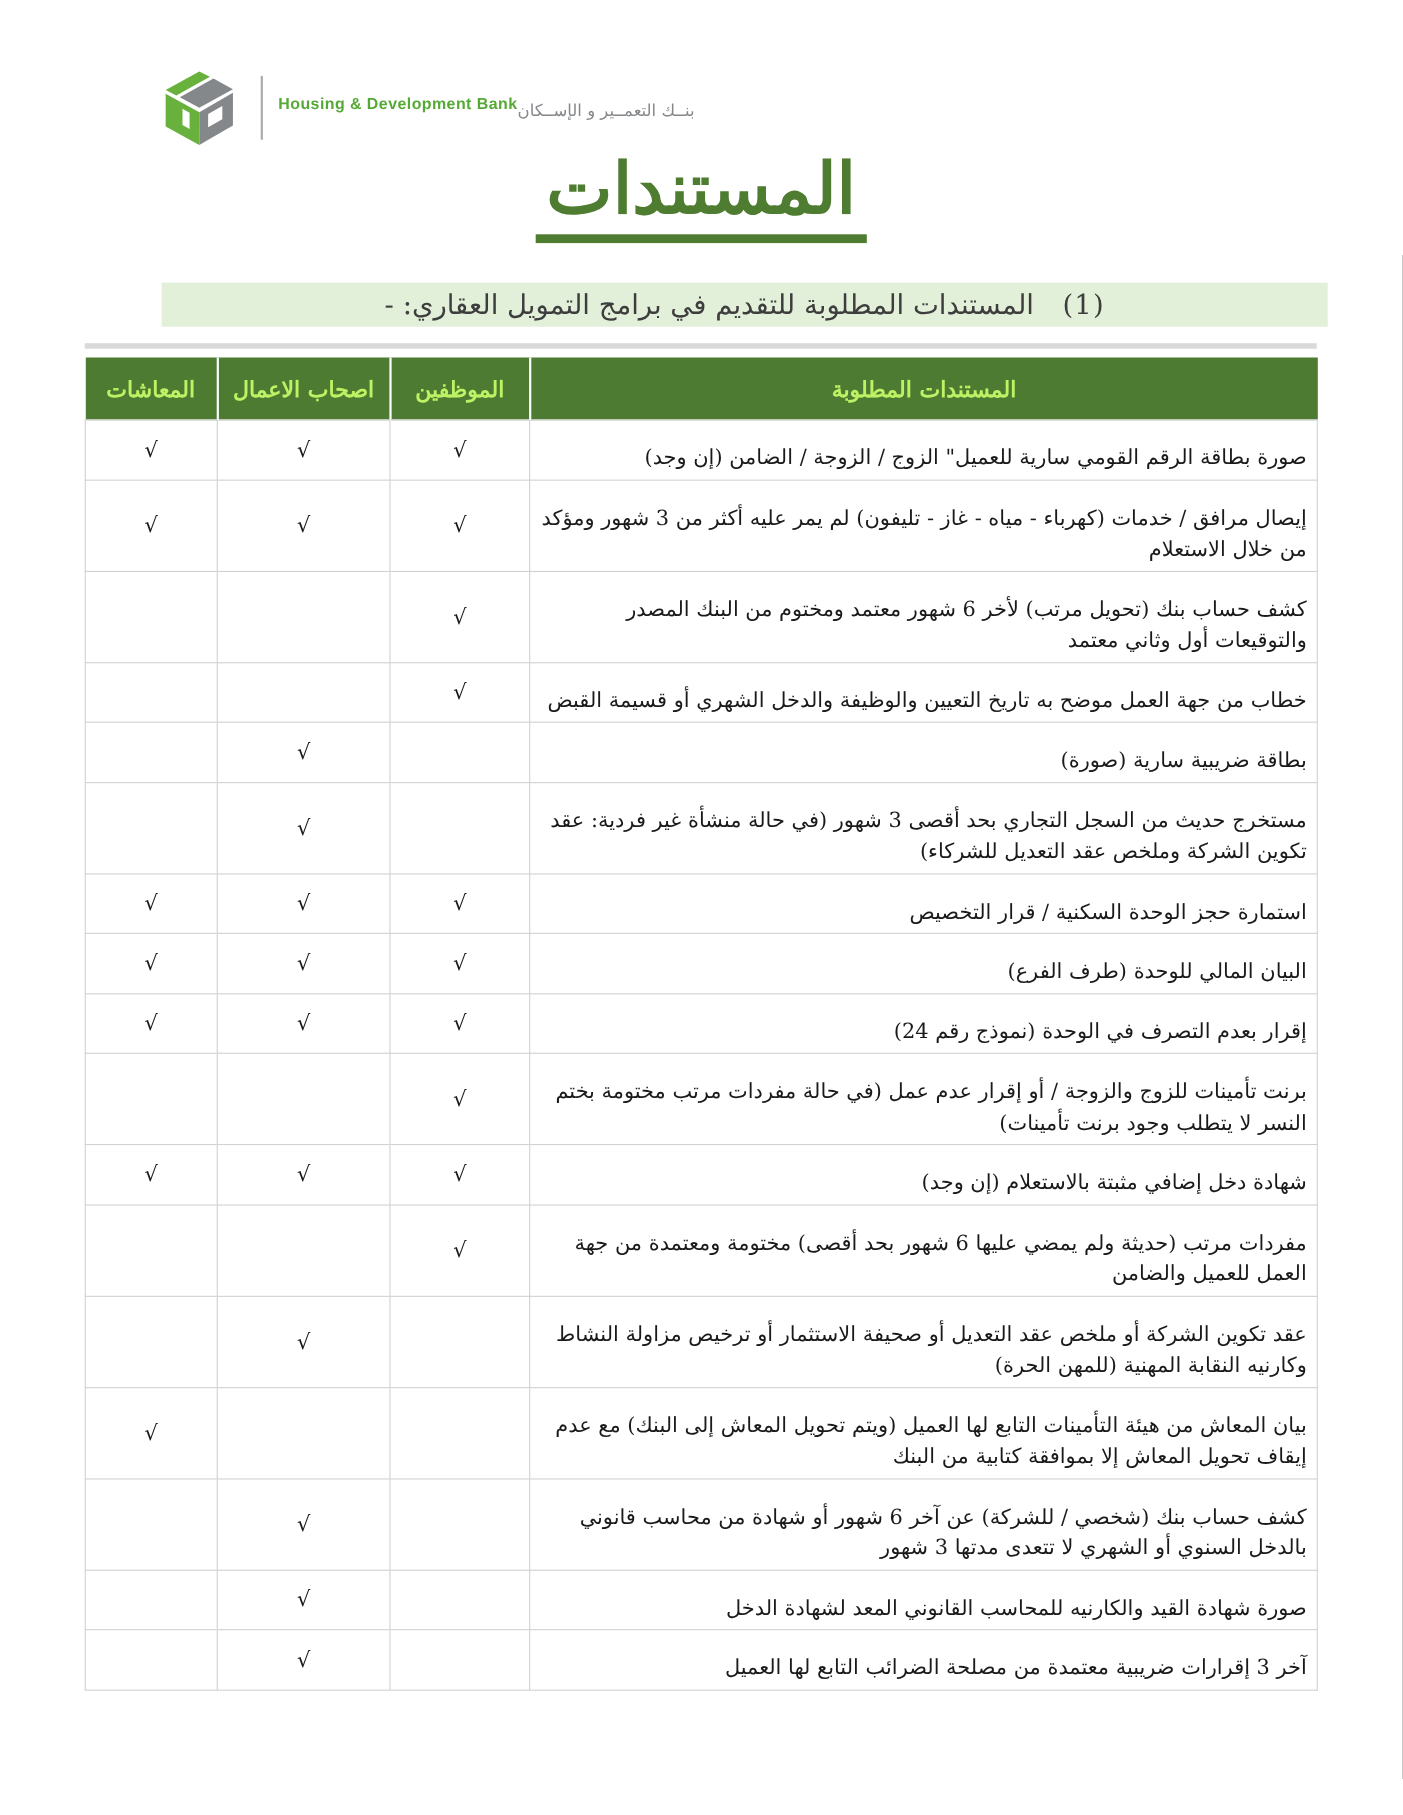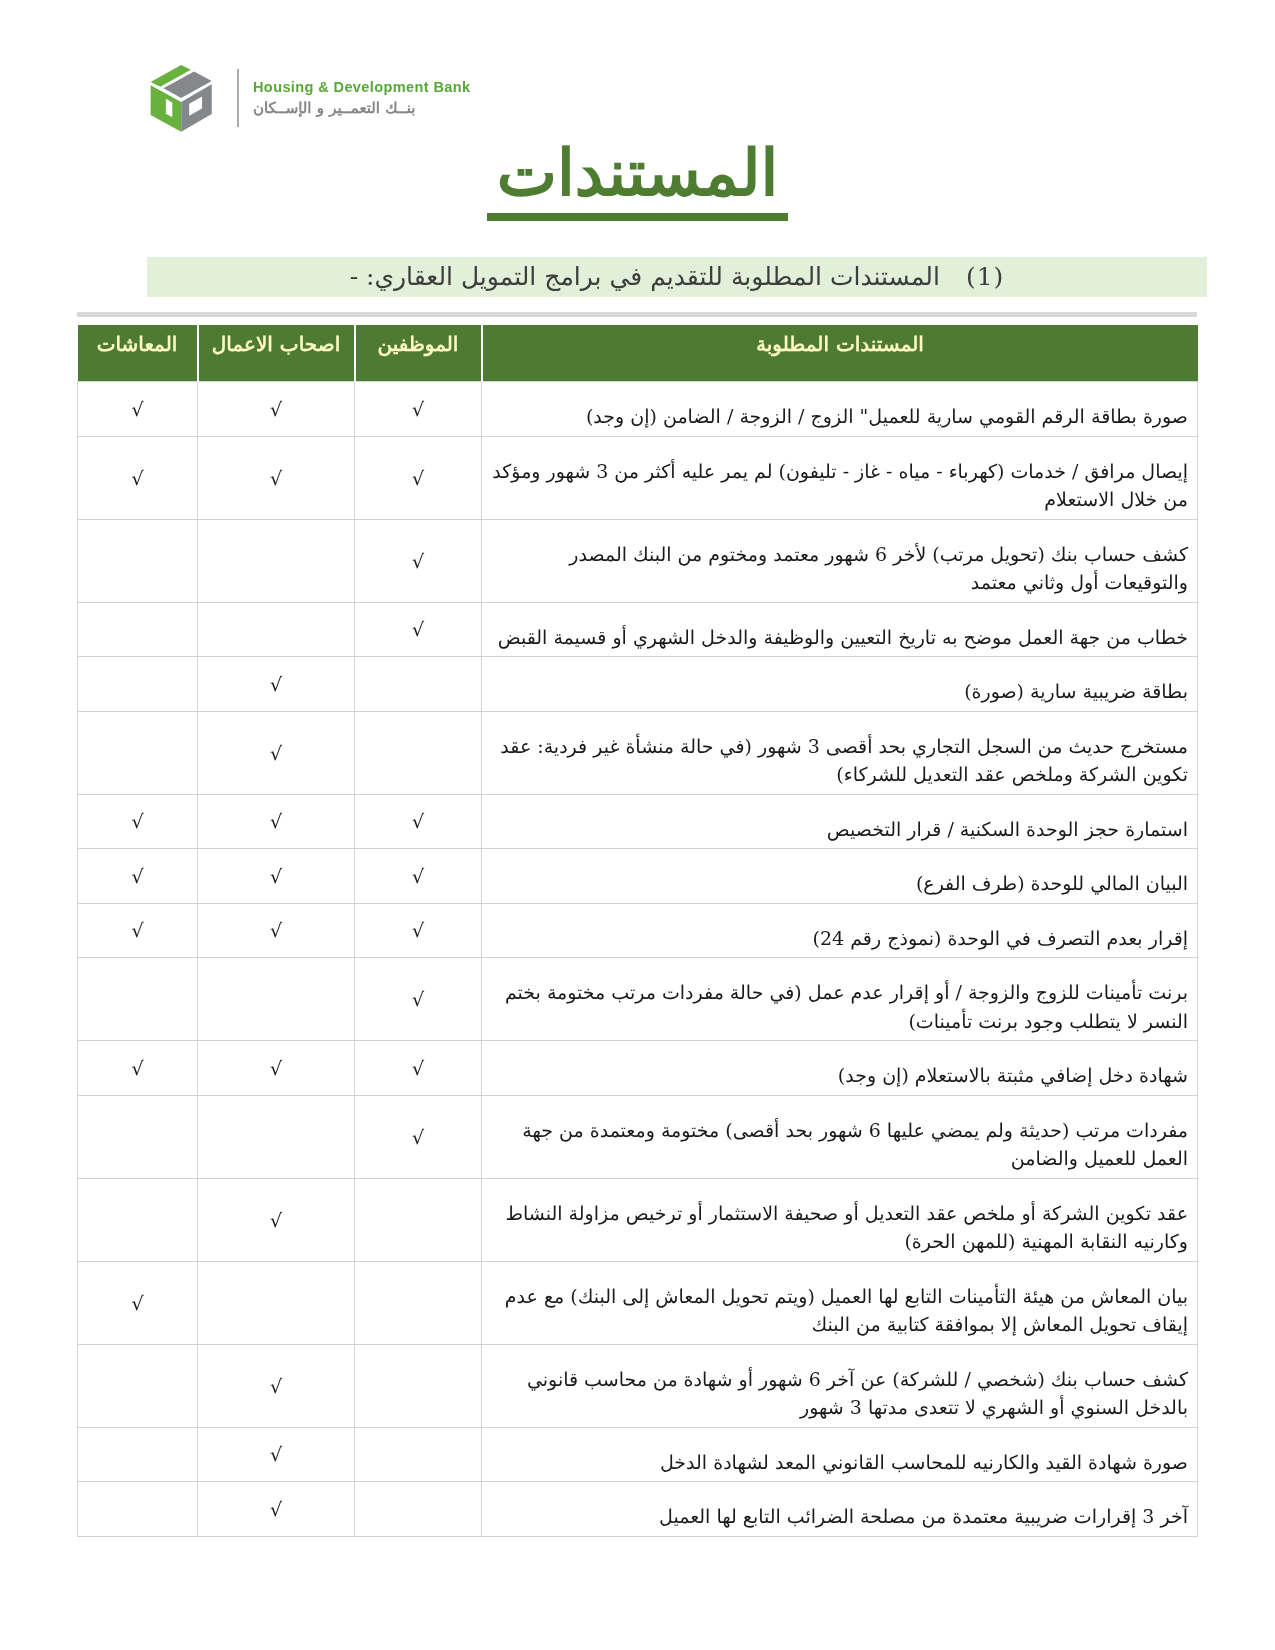--- a/index.html
+++ b/index.html
@@ -7,46 +7,46 @@
   .page {
     width:1275px; height:1650px; margin:0 auto; background:#ffffff;
     position:relative; overflow:hidden;
     font-family:"DejaVu Serif","Liberation Serif",serif;
     color:#1a1a1a;
   }
   
   .logo-row { display:flex; align-items:center; margin:60px 0 0 145px; height:76px; }
   .logo-mark { width:82px; height:74px; flex:0 0 auto; }
   .logo-divider { width:2px; height:58px; background:#a9abae; margin:0 14px 0 10px; }
-  .logo-text { display:flex; flex-direction:column; justify-content:center; }
+  .logo-text { display:flex; flex-direction:row; justify-content:center; }
   .logo-en { font-family:"Liberation Sans","DejaVu Sans",sans-serif; font-weight:bold;
              font-size:14.5px; letter-spacing:0.4px; color:#57a936; }
-  .logo-ar { font-family:"DejaVu Serif",serif; font-weight:bold; font-size:15px;
+  .logo-ar { font-family:"DejaVu Serif",serif; font-weight:normal; font-size:15px;
              color:#85888b; margin-top:4px; letter-spacing:1px; direction:rtl; text-align:left; }
   
   .title-wrap { text-align:center; }
   .doc-title {
     display:inline-block; font-size:64px; font-weight:bold; color:#4e7c31;
     line-height:1.15; padding:0 10px 3px 10px; border-bottom:8px solid #4e7c31;
     direction:rtl;
   }
   
   .section-strip {
     width:1060px; margin:36px 0 0 147px; height:40px; background:#e2efd9;
     display:flex; align-items:center; justify-content:center; gap:26px;
     font-size:25px; color:#3d3d3d; direction:rtl;
   }
   .sec-num { letter-spacing:1px; }
   
   .table-area { margin:15px 0 0 77px; width:1120px; }
   .top-strip { width:1120px; height:5px; background:#d9d9d9; margin-bottom:8px; }
   table.doc-table { border-collapse:collapse; width:1120px; table-layout:fixed; }
   table.doc-table thead th {
-    background:#4c7b31; color:#fef9c3; font-weight:bold; font-size:20px;
-    height:57px; vertical-align:top; padding-top:7px; text-align:center;
+    background:#4c7b31; color:#bef264; font-weight:bold; font-size:20px;
+    height:57px; vertical-align:top; padding-top:17px; text-align:center;
     border-left:2px solid #ffffff; border-right:2px solid #ffffff;
   }
   table.doc-table thead th:first-child { border-right:none; }
   table.doc-table thead th:last-child  { border-left:none; }
   table.doc-table td {
     border:1px solid #d2d2d2; font-size:19px;
   }
   td.doc-cell  { text-align:right; padding:20px 9px 5px 6px; line-height:1.5; }
   td.check-cell{ text-align:center; vertical-align:middle; font-size:16.5px; padding:2px; }
   table.doc-table tbody tr { height:37px; }

